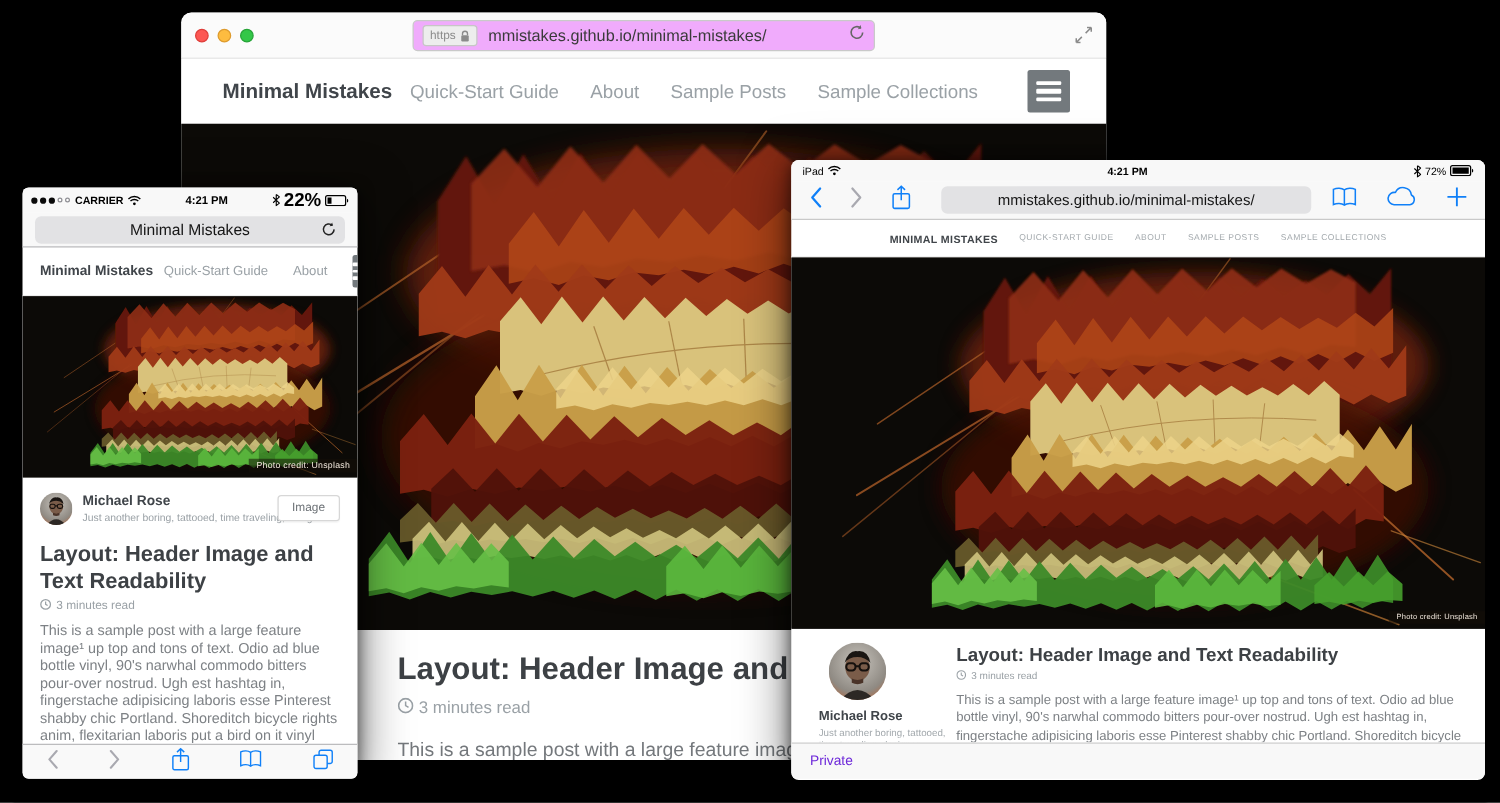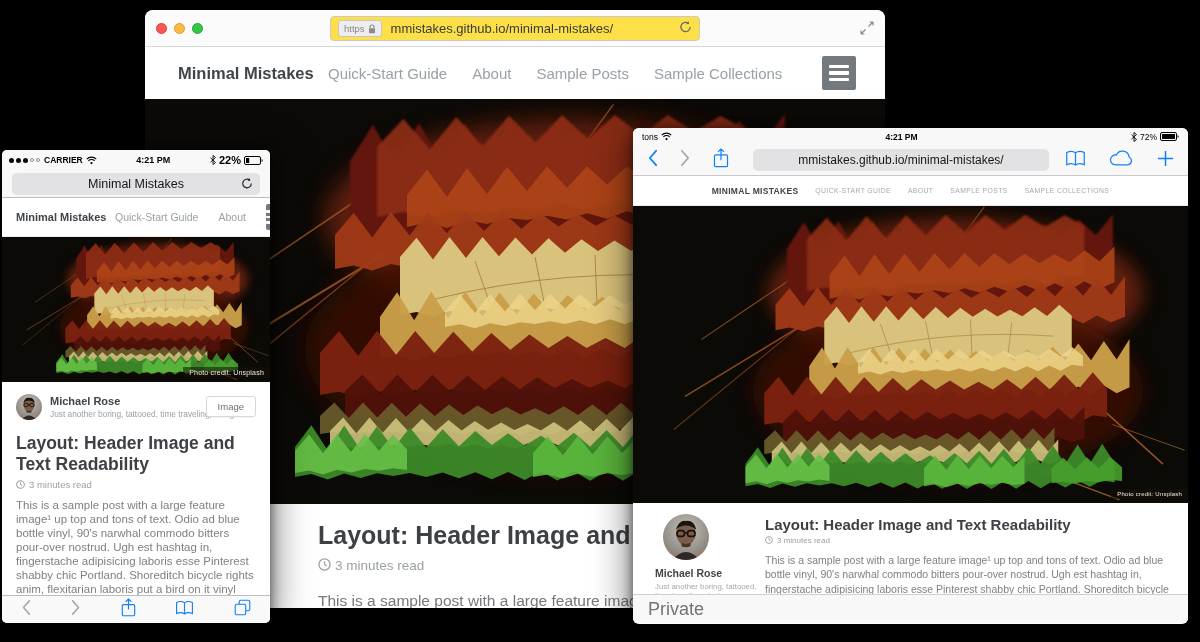--- a/index.html
+++ b/index.html
@@ -19,44 +19,44 @@
   .hamb i{display:block;background:#fff;border-radius:1px;}
 
   
   #desktop{left:145px;top:10px;width:740px;height:598px;border-radius:8px 8px 0 0;z-index:1;}
   .d-chrome{height:37px;background:#fbfbfb;border-bottom:1px solid #d8d8d8;border-radius:8px 8px 0 0;position:relative;}
   .lights{position:absolute;left:11px;top:13px;display:flex;gap:7px;}
   .light{width:11px;height:11px;border-radius:50%;}
   .l-red{background:#fc5753;border:1px solid #df3e3a;}
   .l-yel{background:#fdbc40;border:1px solid #de9b2d;}
   .l-grn{background:#33c748;border:1px solid #27a438;}
-  .d-url{position:absolute;left:185px;top:6px;width:370px;height:25px;background:#fde047;border:1px solid #c9c9c9;border-radius:4px;display:flex;align-items:center;padding:0 7px;}
+  .d-url{position:absolute;left:185px;top:6px;width:370px;height:25px;background:#f0abfc;border:1px solid #c9c9c9;border-radius:4px;display:flex;align-items:center;padding:0 7px;}
   .https-badge{display:flex;align-items:center;gap:3px;background:#ededed;border:1px solid #c6c6c6;border-radius:3px;font-size:9.5px;color:#8b8b8b;padding:2px 5px;}
   .d-url .addr{font-size:13px;color:#3a3a3a;margin-left:9px;white-space:nowrap;}
   .d-url .reload{margin-left:auto;color:#666;}
   .resize-ic{position:absolute;right:11px;top:11px;color:#8a8a8a;}
   .d-nav{height:52px;background:#fff;display:flex;align-items:center;padding:0 29px 0 33px;}
   .d-brand{font-size:16.5px;font-weight:bold;color:#40454a;width:150px;flex:none;}
   .d-link{font-size:15px;color:#9aa1a6;margin-right:25px;white-space:nowrap;cursor:pointer;}
   #desktop .hamb{width:34px;height:34px;margin-left:auto;}
   #desktop .hamb i{width:20px;height:3.5px;}
   .d-image{height:405px;}
   .d-content{padding:17px 0 0 173px;}
   .d-title{font-size:25px;font-weight:bold;color:#3d4145;white-space:nowrap;}
   .d-meta{margin-top:8px;font-size:13.5px;color:#9aa1a6;}
   .d-body{margin-top:15px;width:436px;font-size:15.5px;line-height:1.62;color:#74787c;height:46px;overflow:hidden;}
 
   
-  #iphone{left:2px;top:150px;width:268px;height:473px;border-radius:5px;z-index:3;}
+  #iphone{left:18px;top:150px;width:268px;height:473px;border-radius:5px;z-index:3;}
   .p-status{height:20px;background:#f8f8f8;display:flex;align-items:center;padding:0 7px;font-size:8.5px;font-weight:bold;color:#000;}
   .sigdots{display:flex;gap:2px;margin-right:4px;align-items:center;}
   .sigdots b{width:5px;height:5px;border-radius:50%;background:#0a0a0a;}
   .sigdots b.o{background:#fff;border:1px solid #8e8e93;width:4px;height:4px;}
   .p-status .mid{flex:1;text-align:center;font-size:9px;}
-  .p-status .right{display:flex;align-items:center;gap:3px;font-size:11px;justify-content:space-between;}
+  .p-status .right{display:flex;align-items:center;gap:3px;font-size:15px;justify-content:space-between;}
   .p-url{height:28px;background:#f8f8f8;padding:3px 10px;border-bottom:1px solid #bcbcbe;}
   .p-field{position:relative;height:22px;background:#e2e2e4;border-radius:5px;display:flex;align-items:center;justify-content:center;font-size:12.5px;color:#161616;}
   .p-field .reload{position:absolute;right:7px;top:4px;color:#222;}
   .p-nav{height:39px;border-bottom:1px solid #ececec;display:flex;align-items:center;padding:0 8px 0 14px;}
   .p-brand{font-size:11px;font-weight:bold;color:#40454a;width:99px;flex:none;}
   .p-link{font-size:10.5px;color:#9aa1a6;margin-right:20px;white-space:nowrap;cursor:pointer;}
   #iphone .hamb{width:26px;height:26px;margin-left:auto;}
   #iphone .hamb i{width:15px;height:2.5px;}
   .p-image{height:145px;}
   .p-content{position:relative;padding:12px 14px 0;}
@@ -88,21 +88,21 @@
   .t-content{position:relative;height:91px;overflow:hidden;}
   .t-authorcol{position:absolute;left:22px;top:11px;width:110px;}
   .t-authorcol .avatar{width:46px;height:46px;margin-left:8px;}
   .t-name{font-size:10.5px;font-weight:bold;color:#40454a;margin-top:7px;}
   .t-bio{font-size:7.8px;color:#a3a9ad;margin-top:3px;}
   .t-main{margin-left:132px;padding-top:13px;width:405px;}
   .t-title{font-size:15px;font-weight:bold;color:#3d4145;}
   .t-meta{margin-top:3px;font-size:8px;color:#9aa1a6;}
   .t-body{margin-top:8px;font-size:10.5px;line-height:14.3px;color:#7d8185;}
   .t-private{position:relative;z-index:4;height:29px;background:#f8f8f8;border-top:1px solid #d0d0d0;display:flex;align-items:center;padding:0 15px;}
-  .t-private span{font-size:18px;color:#737373;cursor:pointer;}
+  .t-private span{font-size:11px;color:#6d28d9;cursor:pointer;}
 </style>
 </head>
 <body>
 
 <div id="canvas">
 
   <div id="desktop" class="dev shadow">
     <div class="d-chrome">
       <div class="lights">
         <span class="light l-red"></span>
@@ -350,21 +350,21 @@
       <span class="blue"><svg width="17" height="17" viewBox="0 0 21 21">
             <rect x="6.5" y="1.5" width="13" height="13" rx="2" fill="none" stroke="currentColor" stroke-width="1.4"></rect>
             <rect x="1.5" y="6.5" width="13" height="13" rx="2" fill="#f9f9f9" stroke="currentColor" stroke-width="1.4"></rect>
           </svg></span>
     </div>
   </div>
 
   <div id="ipad" class="dev shadow">
     <div class="t-status">
       <span class="left">
-        <span>tons</span>
+        <span>iPad</span>
         <svg width="11" height="9" viewBox="0 0 12 9">
             <path d="M0.8 3 a7.4 7.4 0 0 1 10.4 0" fill="none" stroke="#000" stroke-width="1.2"></path>
             <path d="M2.6 4.9 a4.8 4.8 0 0 1 6.8 0" fill="none" stroke="#000" stroke-width="1.2"></path>
             <circle cx="6" cy="7.3" r="1.2" fill="#000"></circle>
           </svg>
       </span>
       <span class="mid">4:21 PM</span>
       <span class="right">
         <svg width="6" height="10" viewBox="0 0 6 10">
             <path d="M3 0.5 V9.5 L5.5 7.5 L0.5 2.8 M3 0.5 L5.5 2.5 L0.5 7.2" fill="none" stroke="#000" stroke-width="0.9"></path>

